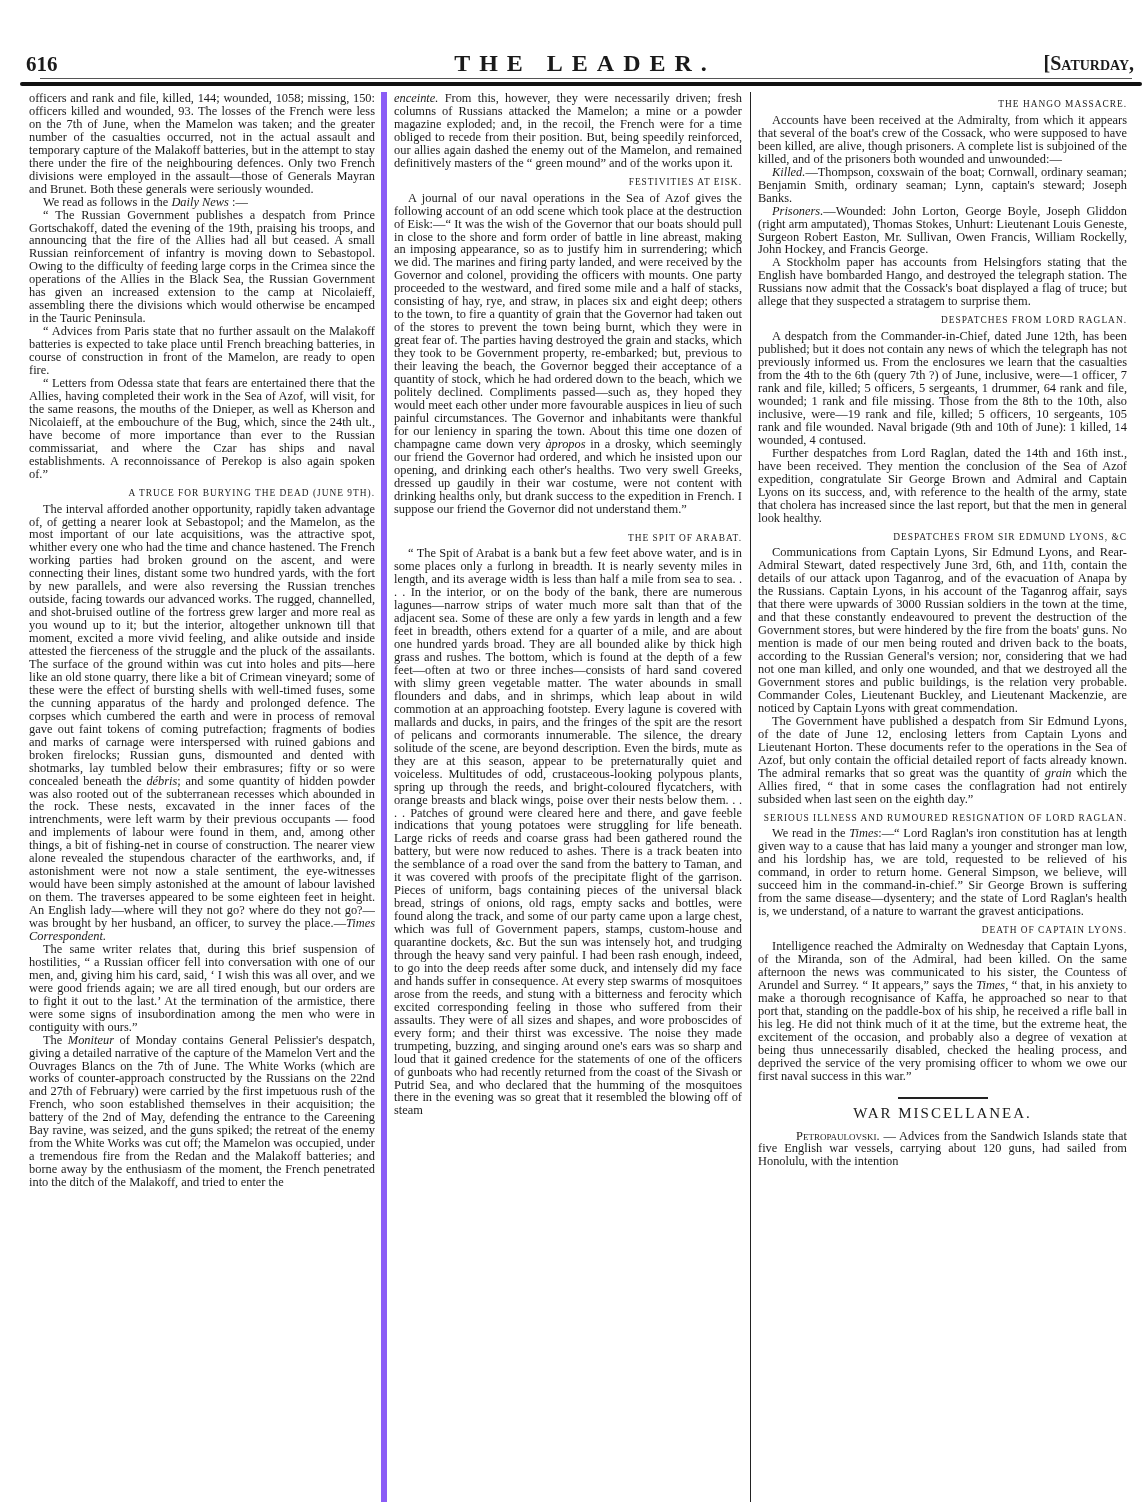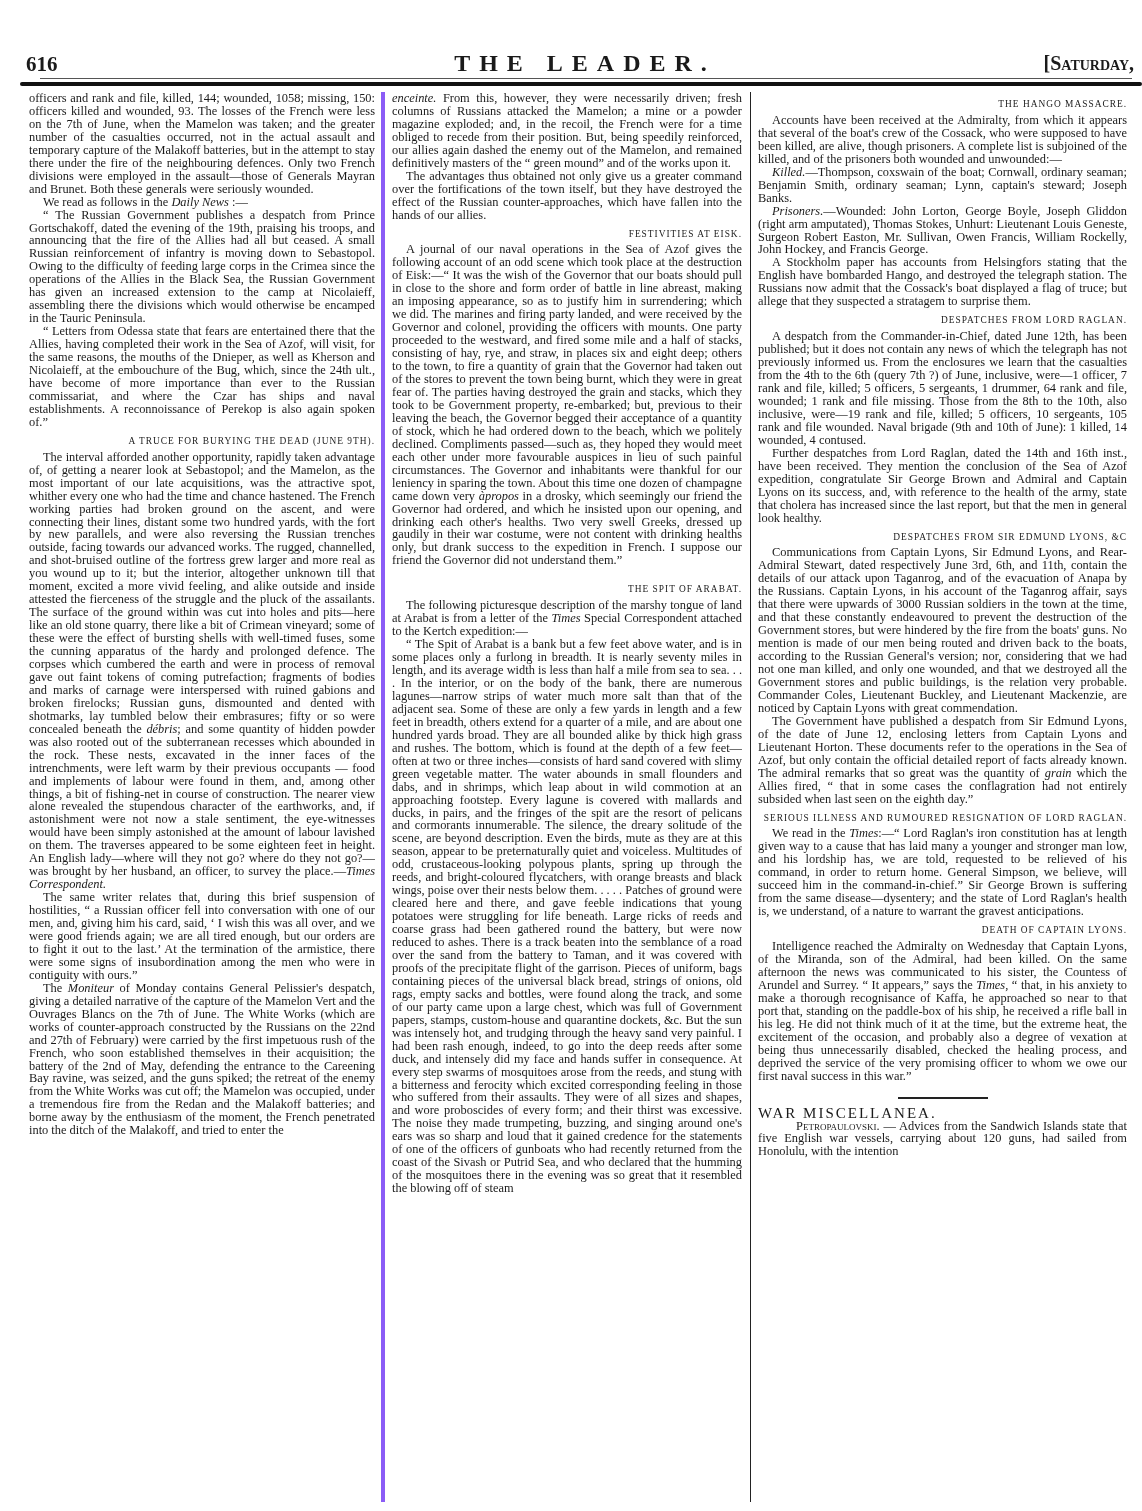--- a/index.html
+++ b/index.html
@@ -7,27 +7,27 @@
          font-family:"Liberation Serif","DejaVu Serif",serif; }
   .masthead { position:absolute; top:48px; left:16px; right:0; height:30px; }
   .page-num { position:absolute; left:10px; top:4px; font-size:21px; font-weight:bold;text-align:center; }
   .paper-title { position:absolute; left:12px; right:0; top:2px; text-align:center; font-size:24px; font-weight:bold; letter-spacing:9px; }
   .dateline { position:absolute; right:8px; top:4px; font-size:20px; font-variant:small-caps; font-weight:bold; }
   .rule { position:absolute; top:82px; left:20px; right:0; height:4px; background:#111; border-radius:2px; }
   .rule2 { position:absolute; top:78px; left:40px; right:10px; height:1px; background:#555; }
   .columns { position:absolute; top:92px; left:29px; width:1098px; height:1410px; display:flex; }
   .col { height:100%; overflow:hidden; font-size:12.4px; line-height:12.95px; text-align:justify; box-sizing:border-box; }
   .col1 { width:352px; padding-right:6px; }
-  .col2 { width:370px; padding:0 8px 0 7px; border-left:4px solid #8b5cf6; border-right:1px solid #222; }
+  .col2 { width:370px; padding:0 8px 0 7px; border-left:6px solid #8b5cf6; border-right:1px solid #222; }
   .col3 { width:376px; padding:0 0 0 7px; }
   .col p { margin:0; text-indent:14px; }
   .col p.noind { text-indent:0; }
   .col p.quote { text-indent:14px; }
   .head { text-align:right; font-size:9.4px; letter-spacing:1px; text-transform:uppercase; margin:6px 0 3px 0; text-indent:0 !important; }
-  .bighead { text-align:left; font-size:15px; letter-spacing:2px; margin:4px 0 0 0; text-indent:0 !important; }
+  .bighead { text-align:center; font-size:15px; letter-spacing:2px; margin:4px 0 10px 0; text-indent:0 !important; }
   .divider { width:90px; height:2px; background:#222; margin:14px auto 8px auto; }
   em { font-style:italic; }
   .sc { font-variant:small-caps;margin-left:24px; }
 </style>
 </head>
 <body>
 
 <div class="masthead">
   <span class="page-num">616</span>
   <div class="paper-title">THE LEADER.</div>
@@ -35,34 +35,33 @@
 </div>
 <div class="rule2"></div>
 <div class="rule"></div>
 
 <div class="columns">
 
   <div class="col col1">
     <p class="noind">officers and rank and file, killed, 144; wounded, 1058; missing, 150: officers killed and wounded, 93. The losses of the French were less on the 7th of June, when the Mamelon was taken; and the greater number of the casualties occurred, not in the actual assault and temporary capture of the Malakoff batteries, but in the attempt to stay there under the fire of the neighbouring defences. Only two French divisions were employed in the assault—those of Generals Mayran and Brunet. Both these generals were seriously wounded.</p>
     <p><span>We read as follows in the </span><em>Daily News</em><span> :—</span></p>
     <p class="quote">“ The Russian Government publishes a despatch from Prince Gortschakoff, dated the evening of the 19th, praising his troops, and announcing that the fire of the Allies had all but ceased. A small Russian reinforcement of infantry is moving down to Sebastopol. Owing to the difficulty of feeding large corps in the Crimea since the operations of the Allies in the Black Sea, the Russian Government has given an increased extension to the camp at Nicolaieff, assembling there the divisions which would otherwise be encamped in the Tauric Peninsula.</p>
+    <p class="quote">“ Advices from Paris state that no further assault on the Malakoff batteries is expected to take place until French breaching batteries, in course of construction in front of the Mamelon, are ready to open fire.</p>
     <p class="quote">“ Letters from Odessa state that fears are entertained there that the Allies, having completed their work in the Sea of Azof, will visit, for the same reasons, the mouths of the Dnieper, as well as Kherson and Nicolaieff, at the embouchure of the Bug, which, since the 24th ult., have become of more importance than ever to the Russian commissariat, and where the Czar has ships and naval establishments. A reconnoissance of Perekop is also again spoken of.”</p>
     <div class="head">A truce for burying the dead (June 9th).</div>
     <p><span>The interval afforded another opportunity, rapidly taken advantage of, of getting a nearer look at Sebastopol; and the Mamelon, as the most important of our late acquisitions, was the attractive spot, whither every one who had the time and chance hastened. The French working parties had broken ground on the ascent, and were connecting their lines, distant some two hundred yards, with the fort by new parallels, and were also reversing the Russian trenches outside, facing towards our advanced works. The rugged, channelled, and shot-bruised outline of the fortress grew larger and more real as you wound up to it; but the interior, altogether unknown till that moment, excited a more vivid feeling, and alike outside and inside attested the fierceness of the struggle and the pluck of the assailants. The surface of the ground within was cut into holes and pits—here like an old stone quarry, there like a bit of Crimean vineyard; some of these were the effect of bursting shells with well-timed fuses, some the cunning apparatus of the hardy and prolonged defence. The corpses which cumbered the earth and were in process of removal gave out faint tokens of coming putrefaction; fragments of bodies and marks of carnage were interspersed with ruined gabions and broken firelocks; Russian guns, dismounted and dented with shotmarks, lay tumbled below their embrasures; fifty or so were concealed beneath the </span><em>débris</em><span>; and some quantity of hidden powder was also rooted out of the subterranean recesses which abounded in the rock. These nests, excavated in the inner faces of the intrenchments, were left warm by their previous occupants — food and implements of labour were found in them, and, among other things, a bit of fishing-net in course of construction. The nearer view alone revealed the stupendous character of the earthworks, and, if astonishment were not now a stale sentiment, the eye-witnesses would have been simply astonished at the amount of labour lavished on them. The traverses appeared to be some eighteen feet in height. An English lady—where will they not go? where do they not go?—was brought by her husband, an officer, to survey the place.—</span><em>Times Correspondent.</em></p>
     <p>The same writer relates that, during this brief suspension of hostilities, “ a Russian officer fell into conversation with one of our men, and, giving him his card, said, ‘ I wish this was all over, and we were good friends again; we are all tired enough, but our orders are to fight it out to the last.’ At the termination of the armistice, there were some signs of insubordination among the men who were in contiguity with ours.”</p>
     <p><span>The </span><em>Moniteur</em><span> of Monday contains General Pelissier's despatch, giving a detailed narrative of the capture of the Mamelon Vert and the Ouvrages Blancs on the 7th of June. The White Works (which are works of counter-approach constructed by the Russians on the 22nd and 27th of February) were carried by the first impetuous rush of the French, who soon established themselves in their acquisition; the battery of the 2nd of May, defending the entrance to the Careening Bay ravine, was seized, and the guns spiked; the retreat of the enemy from the White Works was cut off; the Mamelon was occupied, under a tremendous fire from the Redan and the Malakoff batteries; and borne away by the enthusiasm of the moment, the French penetrated into the ditch of the Malakoff, and tried to enter the</span></p>
   </div>
 
   <div class="col col2">
     <p class="noind"><em>enceinte.</em><span> From this, however, they were necessarily driven; fresh columns of Russians attacked the Mamelon; a mine or a powder magazine exploded; and, in the recoil, the French were for a time obliged to recede from their position. But, being speedily reinforced, our allies again dashed the enemy out of the Mamelon, and remained definitively masters of the “ green mound” and of the works upon it.</span></p>
-    <p>The advantages thus obtained not only give us a greater command over the fortifications of the town itself, but they have destroyed the effect of the Russian counter-approaches, which have fallen into the hands of our allies.</p>
     <div class="head">Festivities at Eisk.</div>
     <p><span>A journal of our naval operations in the Sea of Azof gives the following account of an odd scene which took place at the destruction of Eisk:—“ It was the wish of the Governor that our boats should pull in close to the shore and form order of battle in line abreast, making an imposing appearance, so as to justify him in surrendering; which we did. The marines and firing party landed, and were received by the Governor and colonel, providing the officers with mounts. One party proceeded to the westward, and fired some mile and a half of stacks, consisting of hay, rye, and straw, in places six and eight deep; others to the town, to fire a quantity of grain that the Governor had taken out of the stores to prevent the town being burnt, which they were in great fear of. The parties having destroyed the grain and stacks, which they took to be Government property, re-embarked; but, previous to their leaving the beach, the Governor begged their acceptance of a quantity of stock, which he had ordered down to the beach, which we politely declined. Compliments passed—such as, they hoped they would meet each other under more favourable auspices in lieu of such painful circumstances. The Governor and inhabitants were thankful for our leniency in sparing the town. About this time one dozen of champagne came down very </span><em>àpropos</em><span> in a drosky, which seemingly our friend the Governor had ordered, and which he insisted upon our opening, and drinking each other's healths. Two very swell Greeks, dressed up gaudily in their war costume, were not content with drinking healths only, but drank success to the expedition in French. I suppose our friend the Governor did not understand them.”</span></p>
     <div class="head" style="margin-top:16px">The Spit of Arabat.</div>
-    <p><span>The following picturesque description of the marshy tongue of land at Arabat is from a letter of the </span><em>Times</em><span> Special Correspondent attached to the Kertch expedition:—</span></p>
     <p class="quote">“ The Spit of Arabat is a bank but a few feet above water, and is in some places only a furlong in breadth. It is nearly seventy miles in length, and its average width is less than half a mile from sea to sea. . . . In the interior, or on the body of the bank, there are numerous lagunes—narrow strips of water much more salt than that of the adjacent sea. Some of these are only a few yards in length and a few feet in breadth, others extend for a quarter of a mile, and are about one hundred yards broad. They are all bounded alike by thick high grass and rushes. The bottom, which is found at the depth of a few feet—often at two or three inches—consists of hard sand covered with slimy green vegetable matter. The water abounds in small flounders and dabs, and in shrimps, which leap about in wild commotion at an approaching footstep. Every lagune is covered with mallards and ducks, in pairs, and the fringes of the spit are the resort of pelicans and cormorants innumerable. The silence, the dreary solitude of the scene, are beyond description. Even the birds, mute as they are at this season, appear to be preternaturally quiet and voiceless. Multitudes of odd, crustaceous-looking polypous plants, spring up through the reeds, and bright-coloured flycatchers, with orange breasts and black wings, poise over their nests below them. . . . . Patches of ground were cleared here and there, and gave feeble indications that young potatoes were struggling for life beneath. Large ricks of reeds and coarse grass had been gathered round the battery, but were now reduced to ashes. There is a track beaten into the semblance of a road over the sand from the battery to Taman, and it was covered with proofs of the precipitate flight of the garrison. Pieces of uniform, bags containing pieces of the universal black bread, strings of onions, old rags, empty sacks and bottles, were found along the track, and some of our party came upon a large chest, which was full of Government papers, stamps, custom-house and quarantine dockets, &amp;c. But the sun was intensely hot, and trudging through the heavy sand very painful. I had been rash enough, indeed, to go into the deep reeds after some duck, and intensely did my face and hands suffer in consequence. At every step swarms of mosquitoes arose from the reeds, and stung with a bitterness and ferocity which excited corresponding feeling in those who suffered from their assaults. They were of all sizes and shapes, and wore proboscides of every form; and their thirst was excessive. The noise they made trumpeting, buzzing, and singing around one's ears was so sharp and loud that it gained credence for the statements of one of the officers of gunboats who had recently returned from the coast of the Sivash or Putrid Sea, and who declared that the humming of the mosquitoes there in the evening was so great that it resembled the blowing off of steam</p>
   </div>
 
   <div class="col col3">
     <div class="head">The Hango massacre.</div>
     <p>Accounts have been received at the Admiralty, from which it appears that several of the boat's crew of the Cossack, who were supposed to have been killed, are alive, though prisoners. A complete list is subjoined of the killed, and of the prisoners both wounded and unwounded:—</p>
     <p><em>Killed.</em><span>—Thompson, coxswain of the boat; Cornwall, ordinary seaman; Benjamin Smith, ordinary seaman; Lynn, captain's steward; Joseph Banks.</span></p>
     <p><em>Prisoners.</em><span>—Wounded: John Lorton, George Boyle, Joseph Gliddon (right arm amputated), Thomas Stokes, Unhurt: Lieutenant Louis Geneste, Surgeon Robert Easton, Mr. Sullivan, Owen Francis, William Rockelly, John Hockey, and Francis George.</span></p>
     <p>A Stockholm paper has accounts from Helsingfors stating that the English have bombarded Hango, and destroyed the telegraph station. The Russians now admit that the Cossack's boat displayed a flag of truce; but allege that they suspected a stratagem to surprise them.</p>
     <div class="head">Despatches from Lord Raglan.</div>

